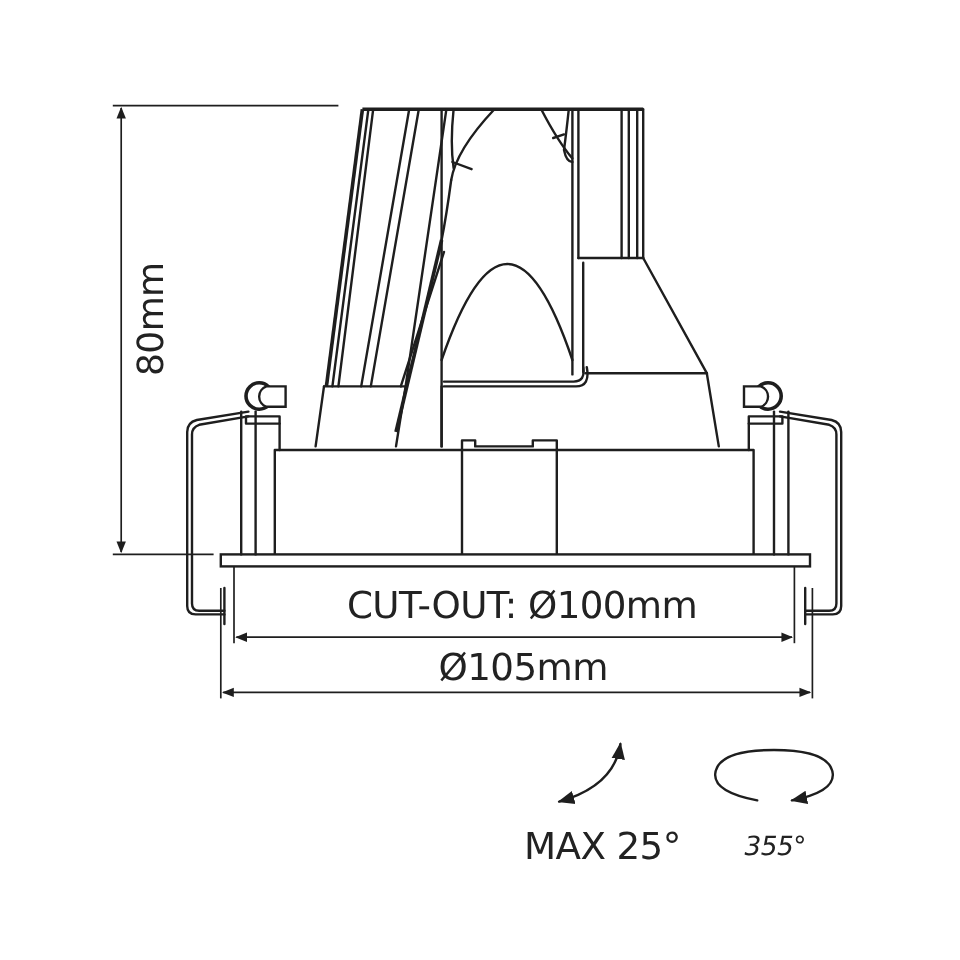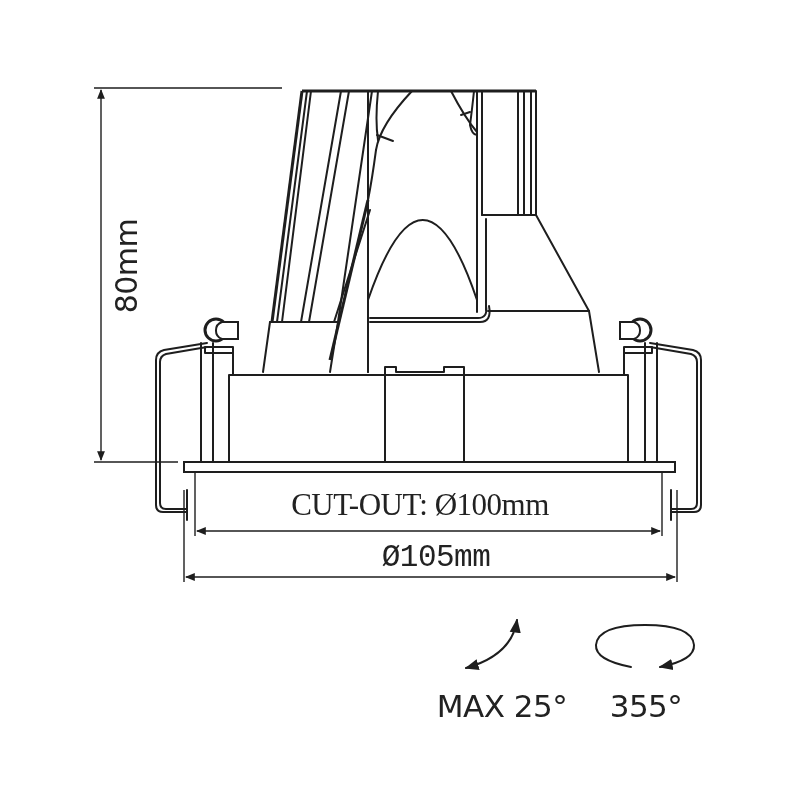--- a/index.html
+++ b/index.html
@@ -7,24 +7,24 @@
          font-family: "DejaVu Sans", sans-serif; }
   #drawing { position: absolute; left: 0; top: 0; width: 800px; height: 800px; }
   .ln { fill: none; stroke: #1e1e1e; stroke-width: 2; stroke-linejoin: round; stroke-linecap: round; }
   .ln-thin { fill: none; stroke: #1e1e1e; stroke-width: 1.4; stroke-linejoin: round; }
   .ln-bold { fill: none; stroke: #1e1e1e; stroke-width: 3; }
   .fill-w { fill: #ffffff; stroke: #1e1e1e; stroke-width: 2; }
   .lbl { position: absolute; color: #222222; white-space: nowrap;
          font-family: "DejaVu Sans", sans-serif; font-weight: normal; }
   #lbl-height { left: 126px; top: 266px; font-size: 30px; transform-origin: center center;
                 transform: translate(-50%, -50%) rotate(-90deg); letter-spacing: -0.5px; }
-  #lbl-cutout { left: 420px; top: 505px; font-size: 31px; transform: translate(-50%, -50%); letter-spacing: -0.5px; font-family: Liberation Serif, serif; }
-  #lbl-outer  { left: 436px; top: 557px; font-size: 31px; transform: translate(-50%, -50%); letter-spacing: -0.5px; font-family: Liberation Mono, monospace; }
+  #lbl-cutout { left: 435px; top: 505px; font-size: 31px; transform: translate(-50%, -50%); letter-spacing: -0.5px; }
+  #lbl-outer  { left: 436px; top: 557px; font-size: 31px; transform: translate(-50%, -50%); letter-spacing: -0.5px; }
   #lbl-tilt   { left: 502px; top: 706px; font-size: 31px; transform: translate(-50%, -50%); letter-spacing: -0.5px; }
-  #lbl-rot    { left: 646px; top: 706px; font-size: 31px; transform: translate(-50%, -50%); letter-spacing: -0.5px; }
+  #lbl-rot    { left: 646px; top: 706px; font-size: 22px; transform: translate(-50%, -50%); letter-spacing: -0.5px; font-style: italic; }
 </style>
 </head>
 <body>
 
 <svg id="drawing" viewBox="0 0 800 800" xmlns="http://www.w3.org/2000/svg">
   <defs>
     <marker id="arrow" viewBox="0 0 10 10" refX="9" refY="5" markerWidth="7" markerHeight="7" orient="auto-start-reverse">
       <path d="M0,1 L10,5 L0,9 z" fill="#1e1e1e"></path>
     </marker>
   </defs>

